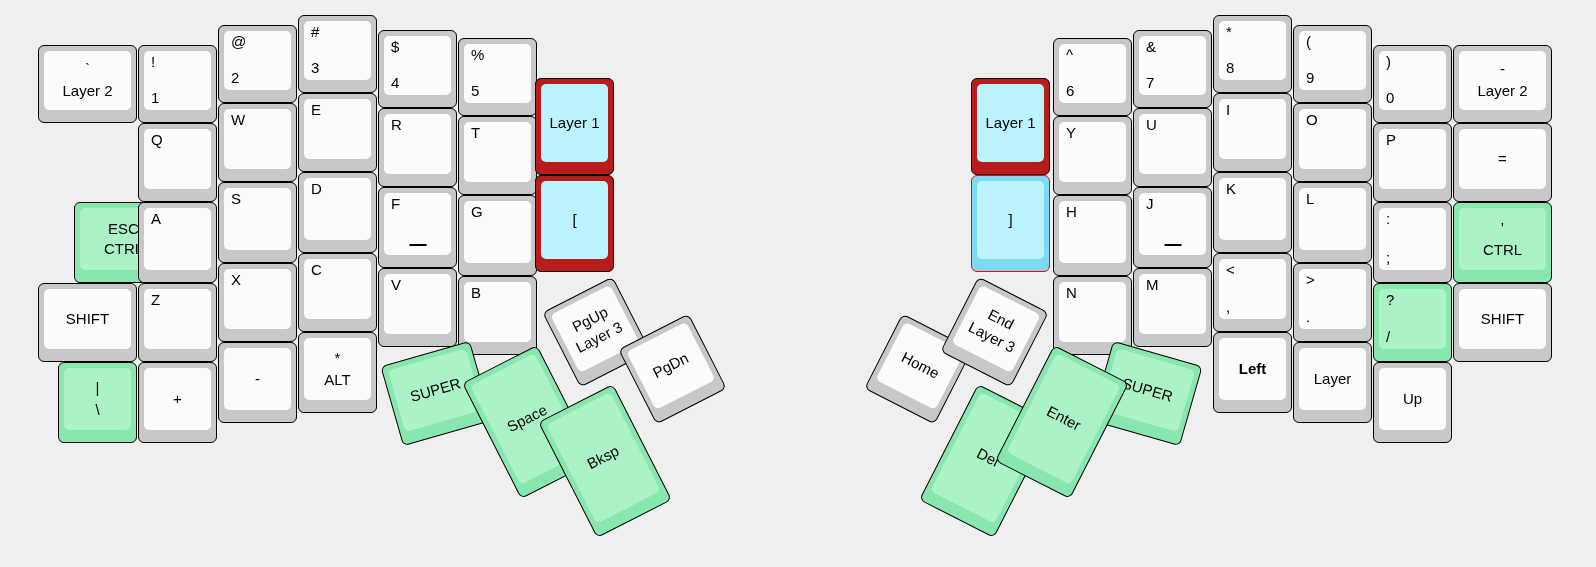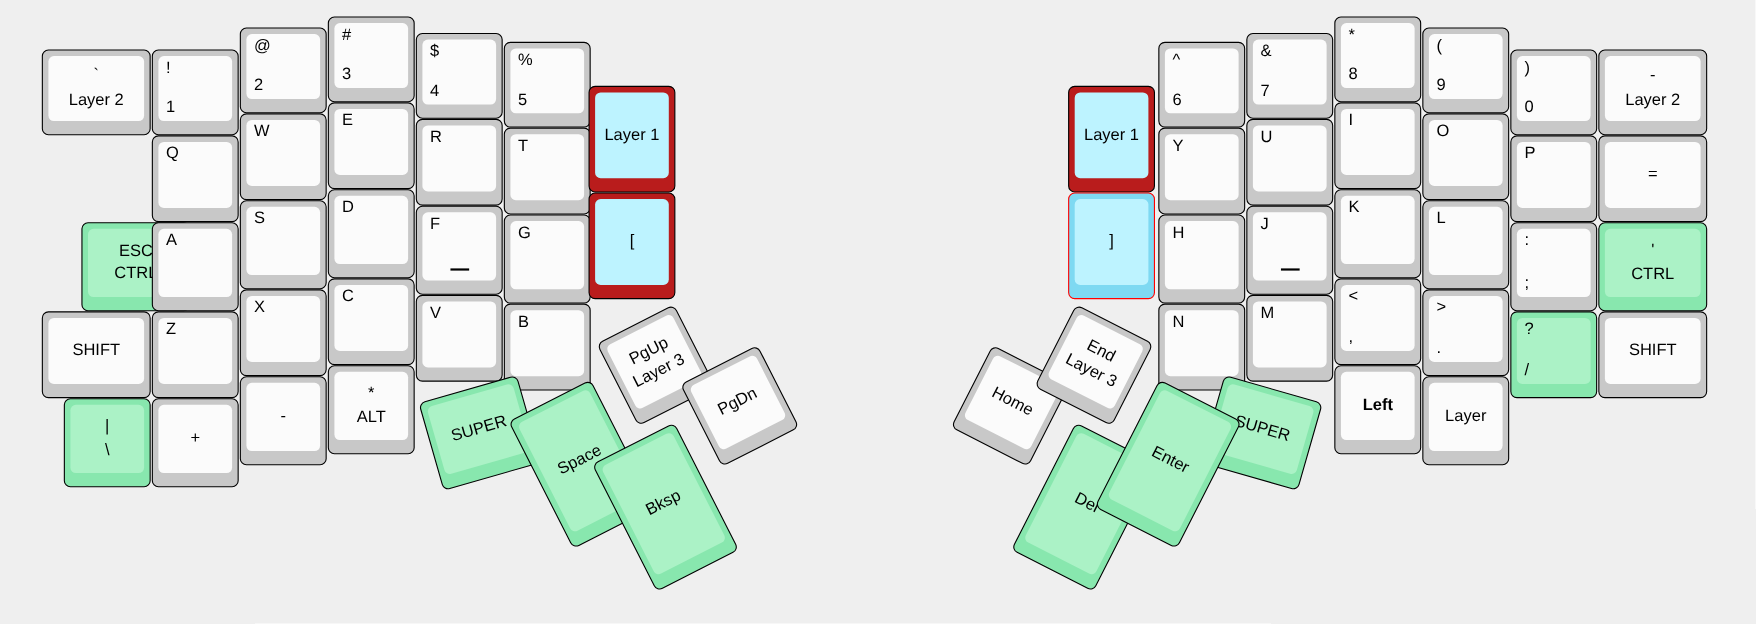--- a/index.html
+++ b/index.html
@@ -398,20 +398,25 @@
         <span class="lg">:</span>
         <span class="lg">;</span>
       </div>
   </div>
   <div class="key green" style="left:1373px;top:283px;width:79px;height:79px;">
     <div class="cap tl-bl">
         <span class="lg">?</span>
         <span class="lg">/</span>
       </div>
   </div>
+  <div class="key" style="left:1373px;top:362px;width:79px;height:81px;">
+    <div class="cap">
+        <span class="lg">Up</span>
+      </div>
+  </div>
 
   <div class="key" style="left:1453px;top:45px;width:99px;height:78px;">
     <div class="cap cc2">
         <span class="lg">-</span>
         <span class="lg">Layer 2</span>
       </div>
   </div>
   <div class="key" style="left:1453px;top:123px;width:99px;height:79px;">
     <div class="cap">
         <span class="lg">=</span>

